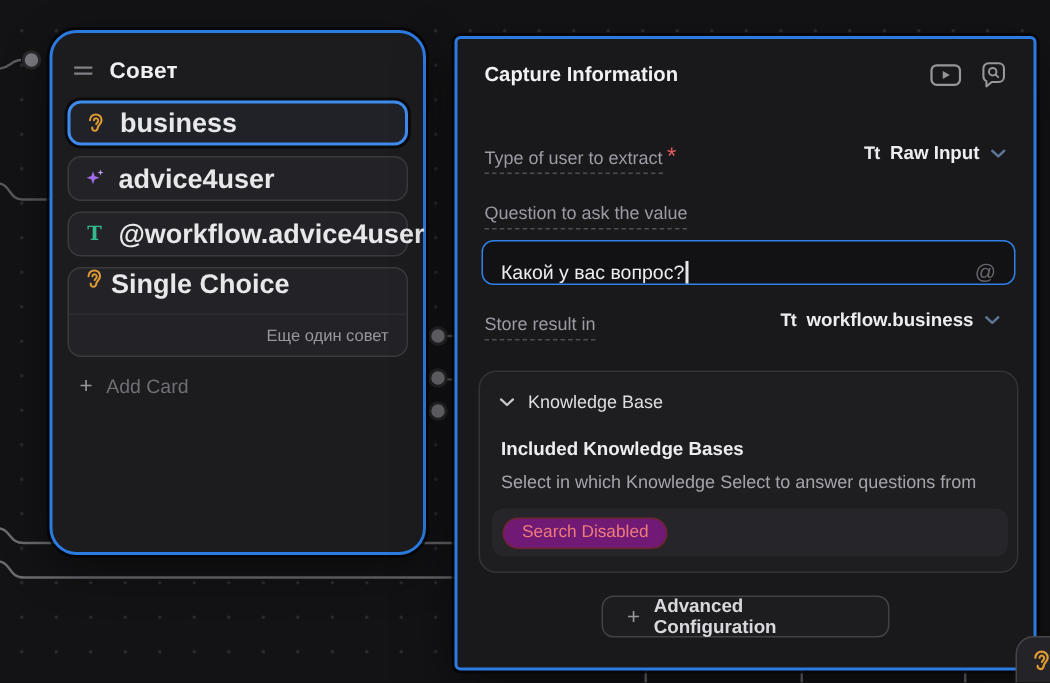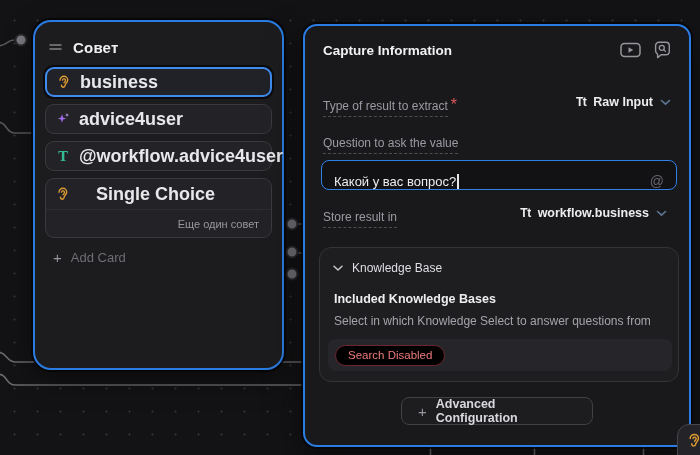--- a/index.html
+++ b/index.html
@@ -30,33 +30,33 @@
     height: 30px; border: 1px solid #3a3a3e; border-radius: 9px; background: #232327;
     display: flex; align-items: center; gap: 9px; padding: 0 10px; margin-bottom: 7px;
   }
   .card.selected {
     border: 2px solid #3f8bed; background: #212228;
     box-shadow: 0 0 0 2px rgba(8,8,12,.85);
   }
   .card-label { font-size: 18px; font-weight: 600; color: #e8e8eb; }
 
   .choice-group { border: 1px solid #3a3a3e; border-radius: 9px; background: #232327; margin-bottom: 12px; overflow: hidden; }
-  .choice-head { height: 30px; display: flex; align-items: center; gap: 26px; padding: 0 10px; }
+  .choice-head { height: 30px; display: flex; align-items: flex-start; gap: 4px; padding: 0 10px; }
   .choice-row {
     height: 28px; display: flex; align-items: center; justify-content: flex-end;
     padding: 0 12px; border-top: 1px solid #2e2e32;
     font-size: 11px; color: #97979d;
   }
   .add-card { display: flex; align-items: center; gap: 9px; padding-left: 8px; margin-top: 11px; color: #6e6e75; }
   .add-card-label { font-size: 13px; font-weight: 500; color: #6e6e75; }
 
   
   .editor {
     position: absolute; left: 303px; top: 24px; width: 388px; height: 423px;
-    background: #19191c; border: 2px solid #2b7ce2; border-radius: 14px;
+    background: #19191c; border: 2px solid #2b7ce2; border-radius: 4px;
     box-shadow: 0 0 0 2px rgba(5,5,8,.8), 0 14px 36px rgba(0,0,0,.5);
   }
   .ed-abs { position: absolute; }
   .ed-title { font-size: 13.5px; font-weight: bold; color: #f1f1f4; }
   .ed-header-icons { display: flex; align-items: center; gap: 13px; }
 
   .field-label { font-size: 12px; color: #9b9ca3; }
   .dashed { border-bottom: 1px dashed #4d4d53; padding-bottom: 3px; }
   .req { color: #e05b5b; margin-left: 3px; }
 
@@ -79,21 +79,21 @@
   }
   .kb-head { position: absolute; left: 13px; top: 13px; display: flex; align-items: center; gap: 9px; }
   .kb-title { font-size: 12px; font-weight: 400; color: #dfdfe3; }
   .kb-heading { position: absolute; left: 14px; top: 44px; font-size: 12.5px; font-weight: bold; color: #ededf0; }
   .kb-desc { position: absolute; left: 14px; top: 66px; font-size: 12px; color: #a4a4ab; }
   .kb-inner {
     position: absolute; left: 8px; top: 91px; width: 344px; height: 32px;
     background: #26262a; border-radius: 8px; display: flex; align-items: center; padding: 0 7px;
   }
   .kb-pill {
-    background: #000000; border: 1px solid #6f2530; color: #ef7b7b;
+    background: #701a75; border: 1px solid #6f2530; color: #ef7b7b;
     font-size: 11.5px; font-weight: 500; border-radius: 999px; padding: 3.5px 12px; text-align: center;
   }
 
   .adv-btn {
     position: absolute; left: 50%; transform: translateX(-50%); top: 371px;
     height: 28px; padding: 0 16px; display: flex; align-items: center; gap: 9px;
     border: 1px solid #414146; border-radius: 8px; background: #1d1d20; cursor: pointer;
   }
   .adv-label { font-size: 12.5px; font-weight: 600; color: #d8d8dd; }
   .plus { color: #96969c; font-size: 15px; line-height: 1; }
@@ -203,21 +203,21 @@
       <span class="icon">
         <svg width="17" height="18" viewBox="0 0 17 18" fill="none">
           <path d="M5 1.2 H11.8 C13.8 1.2 15.3 2.7 15.3 4.7 V10.2 C15.3 12.2 13.8 13.7 11.8 13.7 H7.2 L3.6 16.6 V13.1 C2.4 12.5 1.6 11.3 1.6 9.8 V4.7 C1.6 2.7 3.1 1.2 5 1.2 Z" stroke="#96969b" stroke-width="1.4" stroke-linejoin="round"></path>
           <circle cx="7.8" cy="6.8" r="2.5" stroke="#96969b" stroke-width="1.3"></circle>
           <path d="M9.7 8.7 L11.5 10.4" stroke="#96969b" stroke-width="1.3" stroke-linecap="round"></path>
         </svg>
       </span>
     </div>
 
     <div class="ed-abs" style="left:18px; top:70px;">
-      <span class="field-label dashed"><span>Type of result to extract</span></span><span class="req">*</span>
+      <span class="field-label dashed"><span>Type of user to extract</span></span><span class="req">*</span>
     </div>
     <div class="ed-abs dropdown" style="right:18px; top:69px;">
       <span class="tt">Tt</span>
       <span class="dd-value">Raw Input</span>
       <span class="icon">
         <svg width="11" height="7" viewBox="0 0 11 7" fill="none">
             <path d="M1.5 1.5 L5.5 5.2 L9.5 1.5" stroke="#5e7696" stroke-width="1.6" stroke-linecap="round" stroke-linejoin="round"></path>
           </svg>
       </span>
     </div>

